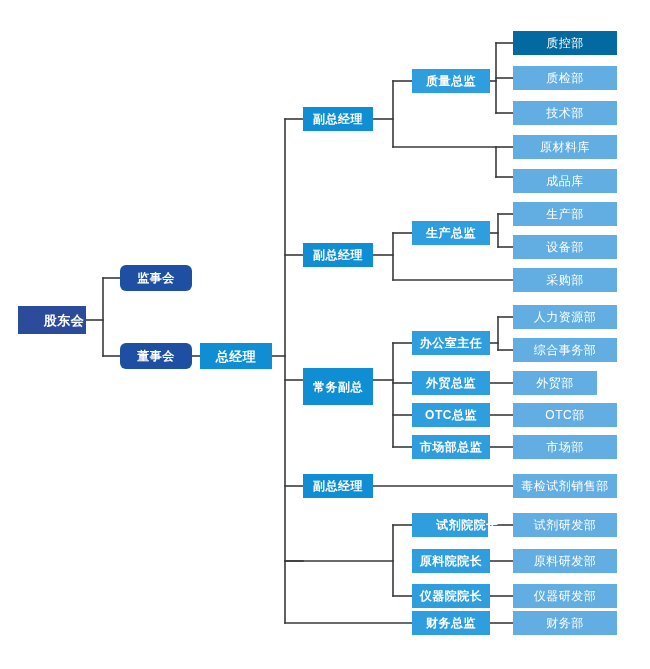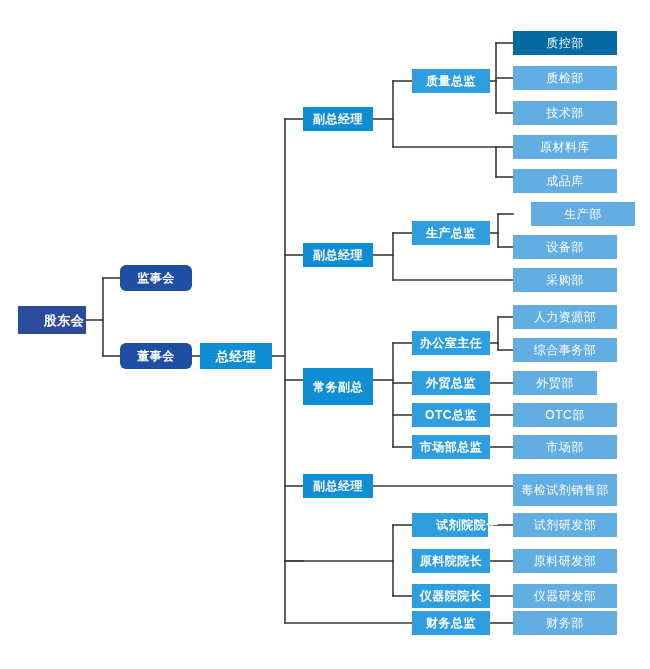--- a/index.html
+++ b/index.html
@@ -148,21 +148,21 @@
       </div>
       <div class="node lvl-dept" style="left: 513px; top: 169px; width: 104px; height: 24px; background: rgb(98, 174, 226);">
         <span>成品库</span>
       </div>
       <div class="node lvl-vp" style="left: 303px; top: 243px; width: 70px; height: 24px; background: rgb(16, 142, 212);">
         <span>副总经理</span>
       </div>
       <div class="node lvl-dir" style="left: 412px; top: 221px; width: 78px; height: 24px; background: rgb(47, 158, 222);">
         <span>生产总监</span>
       </div>
-      <div class="node lvl-dept" style="left: 531px; top: 202px; width: 104px; height: 24px; background: rgb(98, 174, 226);">
+      <div class="node lvl-dept" style="left: 513px; top: 202px; width: 104px; height: 24px; background: rgb(98, 174, 226);">
         <span>生产部</span>
       </div>
       <div class="node lvl-dept" style="left: 513px; top: 235px; width: 104px; height: 24px; background: rgb(98, 174, 226);">
         <span>设备部</span>
       </div>
       <div class="node lvl-dept" style="left: 513px; top: 268px; width: 104px; height: 24px; background: rgb(98, 174, 226);">
         <span>采购部</span>
       </div>
       <div class="node lvl-vp" style="left: 303px; top: 368px; width: 70px; height: 37px; background: rgb(16, 142, 212);">
         <span>常务副总</span>
@@ -190,21 +190,21 @@
       </div>
       <div class="node lvl-dir" style="left: 412px; top: 435px; width: 78px; height: 24px; background: rgb(47, 158, 222);">
         <span>市场部总监</span>
       </div>
       <div class="node lvl-dept" style="left: 513px; top: 435px; width: 104px; height: 24px; background: rgb(98, 174, 226);">
         <span>市场部</span>
       </div>
       <div class="node lvl-vp" style="left: 303px; top: 474px; width: 70px; height: 24px; background: rgb(16, 142, 212);">
         <span>副总经理</span>
       </div>
-      <div class="node lvl-dept" style="left: 513px; top: 474px; width: 104px; height: 32px; background: rgb(98, 174, 226);">
+      <div class="node lvl-dept" style="left: 513px; top: 474px; width: 104px; height: 24px; background: rgb(98, 174, 226);">
         <span>毒检试剂销售部</span>
       </div>
       <div class="node lvl-dir" style="left: 412px; top: 513px; width: 76px; height: 24px; background: rgb(47, 158, 222); padding-left: 35px;">
         <span>试剂院院长</span>
       </div>
       <div class="node lvl-dept" style="left: 513px; top: 513px; width: 104px; height: 24px; background: rgb(98, 174, 226);">
         <span>试剂研发部</span>
       </div>
       <div class="node lvl-dir" style="left: 412px; top: 549px; width: 78px; height: 24px; background: rgb(47, 158, 222);">
         <span>原料院院长</span>

